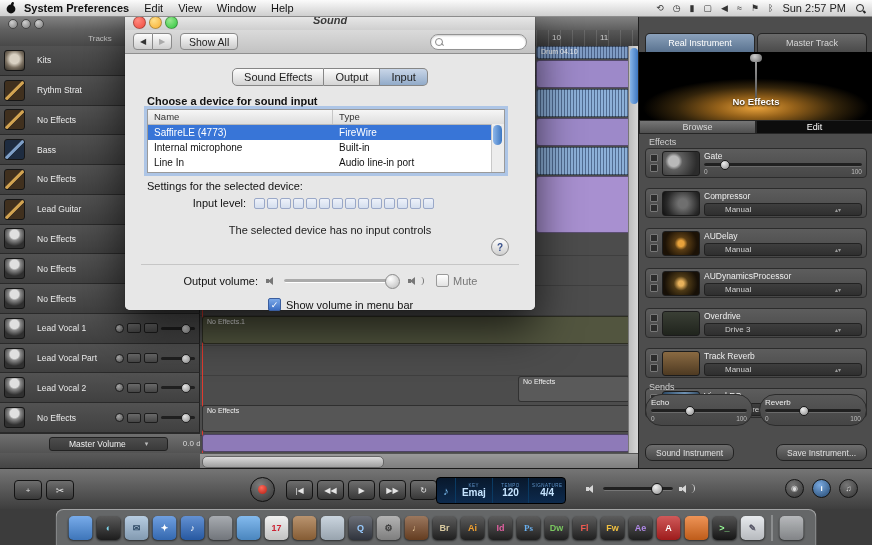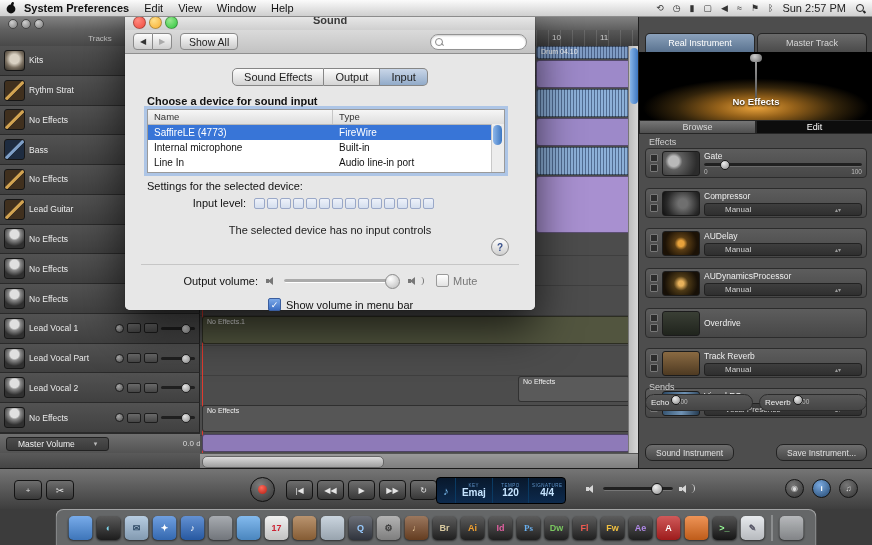--- a/index.html
+++ b/index.html
@@ -26,38 +26,38 @@
   .gb-light{position:absolute;top:3px;width:8px;height:8px;border-radius:50%;background:radial-gradient(circle at 35% 30%,#cfcfcf,#7c7c7c);border:1px solid #444;}
   #tracks-header{position:absolute;top:14px;left:0;width:200px;height:16px;background:linear-gradient(#606060,#484848);
     border-bottom:1px solid #222;border-right:1px solid #222;color:#c6c6c6;font-size:8px;display:flex;align-items:center;justify-content:center;}
   #ruler{position:absolute;top:14px;left:200px;width:438px;height:16px;background:linear-gradient(#585858,#3c3c3c);
     border-bottom:1px solid #1f1f1f;overflow:hidden;
     background-image:repeating-linear-gradient(90deg,rgba(255,255,255,.12) 0 1px,transparent 1px 12px),linear-gradient(#585858,#3c3c3c);}
   .ruler-mark{position:absolute;top:3px;font-size:8px;color:#d0d0d0;}
   #playhead-tri{position:absolute;top:6px;left:198px;width:0;height:0;border-left:4px solid transparent;border-right:4px solid transparent;border-top:6px solid #e03a2f;}
 
   #track-list{position:absolute;top:30px;left:0;width:200px;height:387px;display:flex;flex-direction:column;}
-  .track-row{flex:1;display:flex;align-items:center;gap:4px;padding:0 4px;
+  .track-row{flex:1;display:flex;align-items:center;gap:12px;padding:0 4px;
     background:linear-gradient(#525252,#404040);border-bottom:1px solid #2a2a2a;border-right:1px solid #222;}
   .track-icon{width:19px;height:19px;border-radius:3px;border:1px solid #161616;flex:0 0 auto;}
   .ti-drums{background:radial-gradient(circle at 50% 42%,#d8d0c2 0 32%,#7a6f60 60%,#2e2a24);}
   .ti-guitar{background:linear-gradient(135deg,#40301e 44%,#d2a452 46% 55%,#40301e 57%);}
   .ti-bass{background:linear-gradient(135deg,#1e2c40 44%,#7fa0c8 46% 55%,#1e2c40 57%);}
   .ti-mic{background:radial-gradient(circle at 50% 28%,#e0e0e0 0 26%,#8c8c8c 36%,#303030 70%);}
   .track-name{font-size:8.5px;color:#ececec;width:62px;overflow:hidden;white-space:nowrap;}
   .track-ctrls{margin-left:auto;display:flex;align-items:center;gap:3px;}
   .tdot{width:7px;height:7px;border-radius:50%;border:1px solid #1d1d1d;background:radial-gradient(circle at 35% 30%,#a8a8a8,#4c4c4c);}
   .tsq{width:12px;height:8px;border-radius:2px;border:1px solid #1d1d1d;background:linear-gradient(#6a6a6a,#454545);}
   .tslider{width:34px;height:3px;border-radius:2px;background:#1f1f1f;position:relative;}
   .tslider .knob{position:absolute;top:-3px;left:60%;width:8px;height:8px;border-radius:50%;
     background:radial-gradient(circle at 35% 30%,#e6e6e6,#8a8a8a);border:1px solid #222;}
   #master-row{position:absolute;top:417px;left:0;width:200px;height:19px;background:linear-gradient(#6f6f6f,#535353);
     border-top:1px solid #2a2a2a;border-bottom:1px solid #2a2a2a;border-right:1px solid #222;
     display:flex;align-items:center;gap:4px;padding:0 6px;}
-  #master-label{font-size:8.5px;color:#f0f0f0;background:linear-gradient(#4c4c4c,#3a3a3a);border:1px solid #222;border-radius:3px;padding:1px 11px;display:flex;gap:19px;align-items:center;}
+  #master-label{font-size:8.5px;color:#f0f0f0;background:linear-gradient(#4c4c4c,#3a3a3a);border:1px solid #222;border-radius:3px;padding:1px 19px;display:flex;gap:19px;align-items:center;margin-left:43px;}
   #master-popup-arrow{font-size:7px;color:#bbb;}
   #master-value{margin-left:auto;font-size:8px;color:#dcdcdc;}
   #zoom-strip{position:absolute;top:437px;left:0;width:200px;height:15px;background:linear-gradient(#5a5a5a,#454545);border-right:1px solid #222;}
 
   #timeline-body{position:absolute;top:30px;left:200px;width:438px;height:407px;overflow:hidden;
     background:repeating-linear-gradient(180deg,#4c4c4c 0 29px,#3f3f3f 29px 30px);}
   .region{position:absolute;border-radius:3px;border:1px solid rgba(0,0,0,.45);font-size:7px;color:#f0f0f0;
     padding:1px 0 0 4px;overflow:hidden;white-space:nowrap;box-sizing:border-box;}
   .wave{background-image:repeating-linear-gradient(90deg,rgba(10,25,60,.45) 0 1px,transparent 1px 3px);}
   #playhead{position:absolute;top:0;left:2px;width:1px;height:100%;background:#e03a2f;}
@@ -102,21 +102,21 @@
   .fx-pill{height:11px;border-radius:3px;border:1px solid #222;background:linear-gradient(#3e3e3e,#2f2f2f);
     display:flex;align-items:center;justify-content:space-between;padding:0 20px;font-size:8px;color:#cfcfcf;}
   .fx-pill .arrows{font-size:6px;color:#9a9a9a;}
   .fx-sliderwrap{display:flex;flex-direction:column;gap:1px;}
   .fx-track{position:relative;height:3px;border-radius:2px;background:#202020;border-bottom:1px solid #6a6a6a;}
   .fx-knob{position:absolute;top:-3px;width:8px;height:8px;border-radius:50%;border:1px solid #1a1a1a;
     background:radial-gradient(circle at 35% 30%,#eee,#8b8b8b);}
   .fx-scale{display:flex;justify-content:space-between;font-size:6.5px;color:#bdbdbd;}
   #sends-row{position:absolute;top:378px;left:6px;right:6px;display:flex;gap:6px;}
   .send{flex:1;border-radius:16px;border:1px solid #2c2c2c;background:linear-gradient(#585858,#454545);
-    padding:3px 5px;display:flex;flex-direction:row;gap:2px;}
+    padding:3px 5px;display:flex;flex-direction:column;gap:2px;}
   .send .fx-name{font-size:8px;}
   #panel-buttons{position:absolute;top:428px;left:6px;right:6px;display:flex;justify-content:space-between;}
   .panel-btn{height:15px;border-radius:7px;border:1px solid #222;background:linear-gradient(#6e6e6e,#484848);
     color:#e0e0e0;font-size:8.5px;display:flex;align-items:center;padding:0 10px;}
 
   
   #transport{position:absolute;top:452px;left:0;right:0;height:40px;
     background:linear-gradient(#757575,#3e3e3e);border-top:1px solid #191919;}
   .tp-btn{position:absolute;top:11px;width:26px;height:18px;border-radius:4px;border:1px solid #141414;
     background:linear-gradient(#6e6e6e,#383838);color:#e2e2e2;font-size:8px;display:flex;align-items:center;justify-content:center;}
@@ -147,21 +147,21 @@
   .tp-circle{width:17px;height:17px;border-radius:50%;border:1px solid #141414;background:radial-gradient(circle at 40% 30%,#777,#333);
     color:#dcdcdc;font-size:8px;display:flex;align-items:center;justify-content:center;}
   .tp-circle.blue{background:radial-gradient(circle at 40% 30%,#79a9e0,#23476e);color:#fff;font-weight:bold;}
 
   
   #sound-window{position:absolute;left:125px;top:12px;width:410px;height:298px;z-index:20;border-radius:5px;
     box-shadow:0 18px 45px rgba(0,0,0,.7),0 0 1px rgba(0,0,0,.8);background:#e8e8e8;font-size:11px;color:#111;}
   #sw-titlebar{position:absolute;top:0;left:0;right:0;height:18px;border-radius:5px 5px 0 0;
     background:linear-gradient(#f0f0f0,#cfcfcf);border-bottom:1px solid #9a9a9a;}
   .sw-light{position:absolute;top:4px;width:11px;height:11px;border-radius:50%;border:1px solid rgba(0,0,0,.3);}
-  #sw-title{position:absolute;top:2px;left:0;right:0;text-align:center;font-weight:bold;font-size:11px;color:#3a3a3a;}
+  #sw-title{position:absolute;top:2px;left:0;right:0;text-align:center;font-weight:bold;font-size:11px;color:#3a3a3a;font-style:italic;}
   #sw-toolbar{position:absolute;top:18px;left:0;right:0;height:24px;background:linear-gradient(#dadada,#c2c2c2);
     border-bottom:1px solid #8f8f8f;display:flex;align-items:center;padding:0 8px;gap:8px;box-sizing:border-box;}
   #sw-navs{display:flex;}
   .nav-btn{width:18px;height:15px;border:1px solid #8a8a8a;background:linear-gradient(#fdfdfd,#cfcfcf);
     display:flex;align-items:center;justify-content:center;font-size:8px;color:#333;}
   .nav-btn.back{border-radius:4px 0 0 4px;}
   .nav-btn.fwd{border-radius:0 4px 4px 0;border-left:none;color:#aaa;}
   #show-all-btn{height:15px;border-radius:4px;border:1px solid #8a8a8a;background:linear-gradient(#fdfdfd,#cacaca);
     font-size:10.5px;color:#222;display:flex;align-items:center;padding:0 8px;}
   #sw-search{margin-left:auto;position:relative;width:95px;height:14px;border-radius:8px;border:1px solid #939393;
@@ -516,20 +516,24 @@
             </span>
           </div>
           <div class="fx-row">
             <span class="fx-toggles">
               <span class="fx-toggle"></span>
               <span class="fx-toggle"></span>
             </span>
             <span class="fx-thumb t4"></span>
             <span class="fx-body">
               <span class="fx-name">Overdrive</span>
+              <span class="fx-pill">
+                <span>Drive 3</span>
+                <span class="arrows">▴▾</span>
+              </span>
             </span>
           </div>
           <div class="fx-row">
             <span class="fx-toggles">
               <span class="fx-toggle"></span>
               <span class="fx-toggle"></span>
             </span>
             <span class="fx-thumb t5"></span>
             <span class="fx-body">
               <span class="fx-name">Track Reverb</span>

